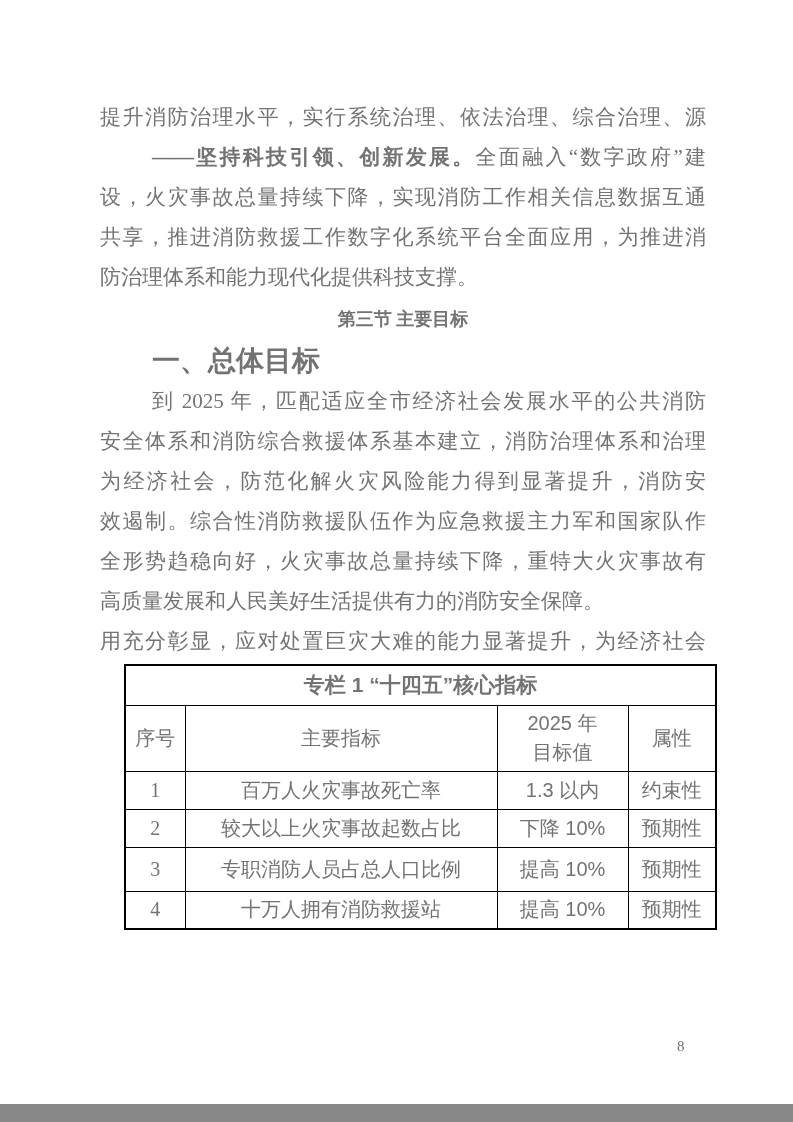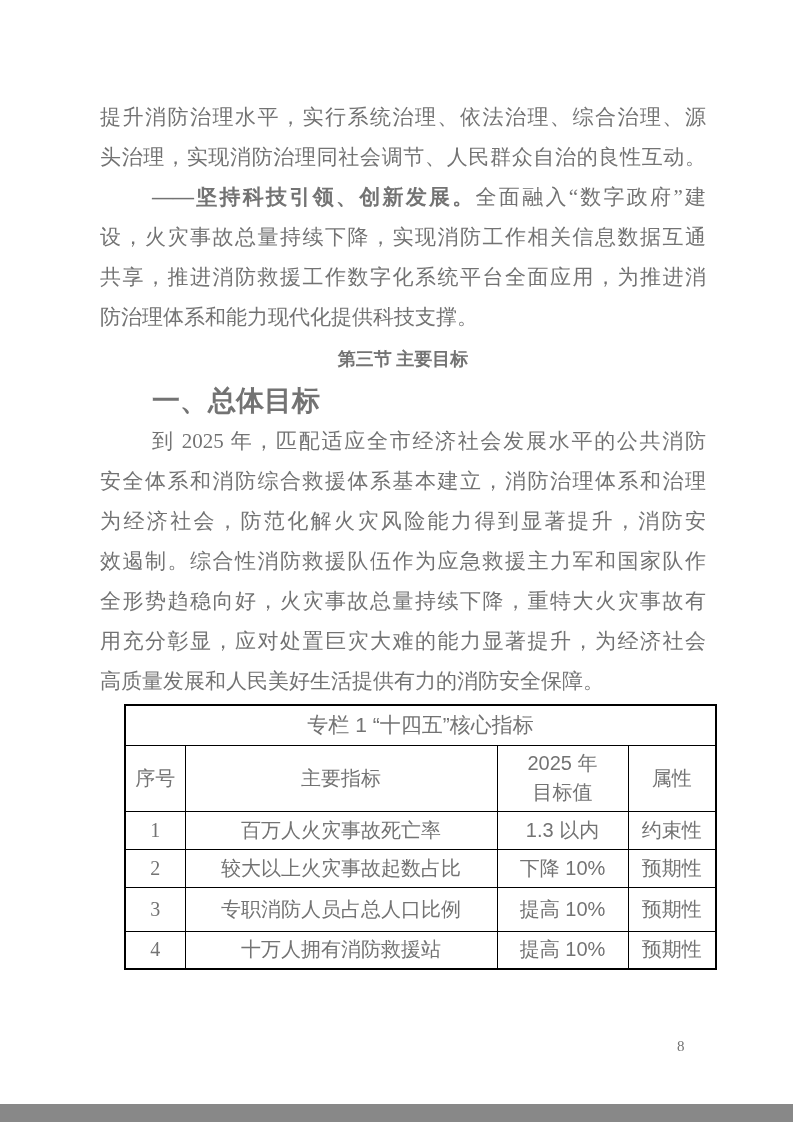--- a/index.html
+++ b/index.html
@@ -65,21 +65,21 @@
     vertical-align: middle;
     font-size: 20px;
     padding: 0;
   }
   .indicators-table .col-no { width: 60px; }
   .indicators-table .col-indicator { width: 312px; }
   .indicators-table .col-target { width: 131px; }
   .indicators-table .col-attr { width: 88px; }
   .row-title { height: 40px; }
   .row-title td {
-    font-weight: normal;
+    font-weight: bold;
     font-size: 21px;
     margin-left: 44px;
   }
   .row-header { height: 66px; }
   .row-data-1 { height: 38px; }
   .row-data-2 { height: 38px; }
   .row-data-3 { height: 44px; }
   .row-data-4 { height: 38px; }
   .cell-no, .num { font-family: "Liberation Serif", serif; }
   .two-line div { line-height: 29px; }
@@ -91,37 +91,36 @@
     font-family: "Liberation Serif", serif;
   }
 </style>
 </head>
 <body>
 
 <div class="page">
   <div class="text-col">
 
     <div class="line">提升消防治理水平，实行系统治理、依法治理、综合治理、源</div>
-    <div class="line">头治理，实现消防治理同社会调节、人民群众自治的良性互动。</div>
 
     <div class="line indent"><span class="lead-bold">——坚持科技引领、创新发展。</span><span>全面融入“数字政府”建</span></div>
     <div class="line">设，火灾事故总量持续下降，实现消防工作相关信息数据互通</div>
     <div class="line">共享，推进消防救援工作数字化系统平台全面应用，为推进消</div>
     <div class="line plain">防治理体系和能力现代化提供科技支撑。</div>
 
     <div class="section-heading">第三节 主要目标</div>
     <div class="subsection-heading">一、总体目标</div>
 
     <div class="line indent">到 2025 年，匹配适应全市经济社会发展水平的公共消防</div>
     <div class="line">安全体系和消防综合救援体系基本建立，消防治理体系和治理</div>
     <div class="line">为经济社会，防范化解火灾风险能力得到显著提升，消防安</div>
     <div class="line">效遏制。综合性消防救援队伍作为应急救援主力军和国家队作</div>
     <div class="line">全形势趋稳向好，火灾事故总量持续下降，重特大火灾事故有</div>
+    <div class="line plain">高质量发展和人民美好生活提供有力的消防安全保障。</div>
     <div class="line">用充分彰显，应对处置巨灾大难的能力显著提升，为经济社会</div>
-    <div class="line plain">高质量发展和人民美好生活提供有力的消防安全保障。</div>
 
     <table class="indicators-table">
       <colgroup>
         <col class="col-no">
           <col class="col-indicator">
           <col class="col-target">
           <col class="col-attr">
       </colgroup>
       <tbody>
         <tr class="row-title">

